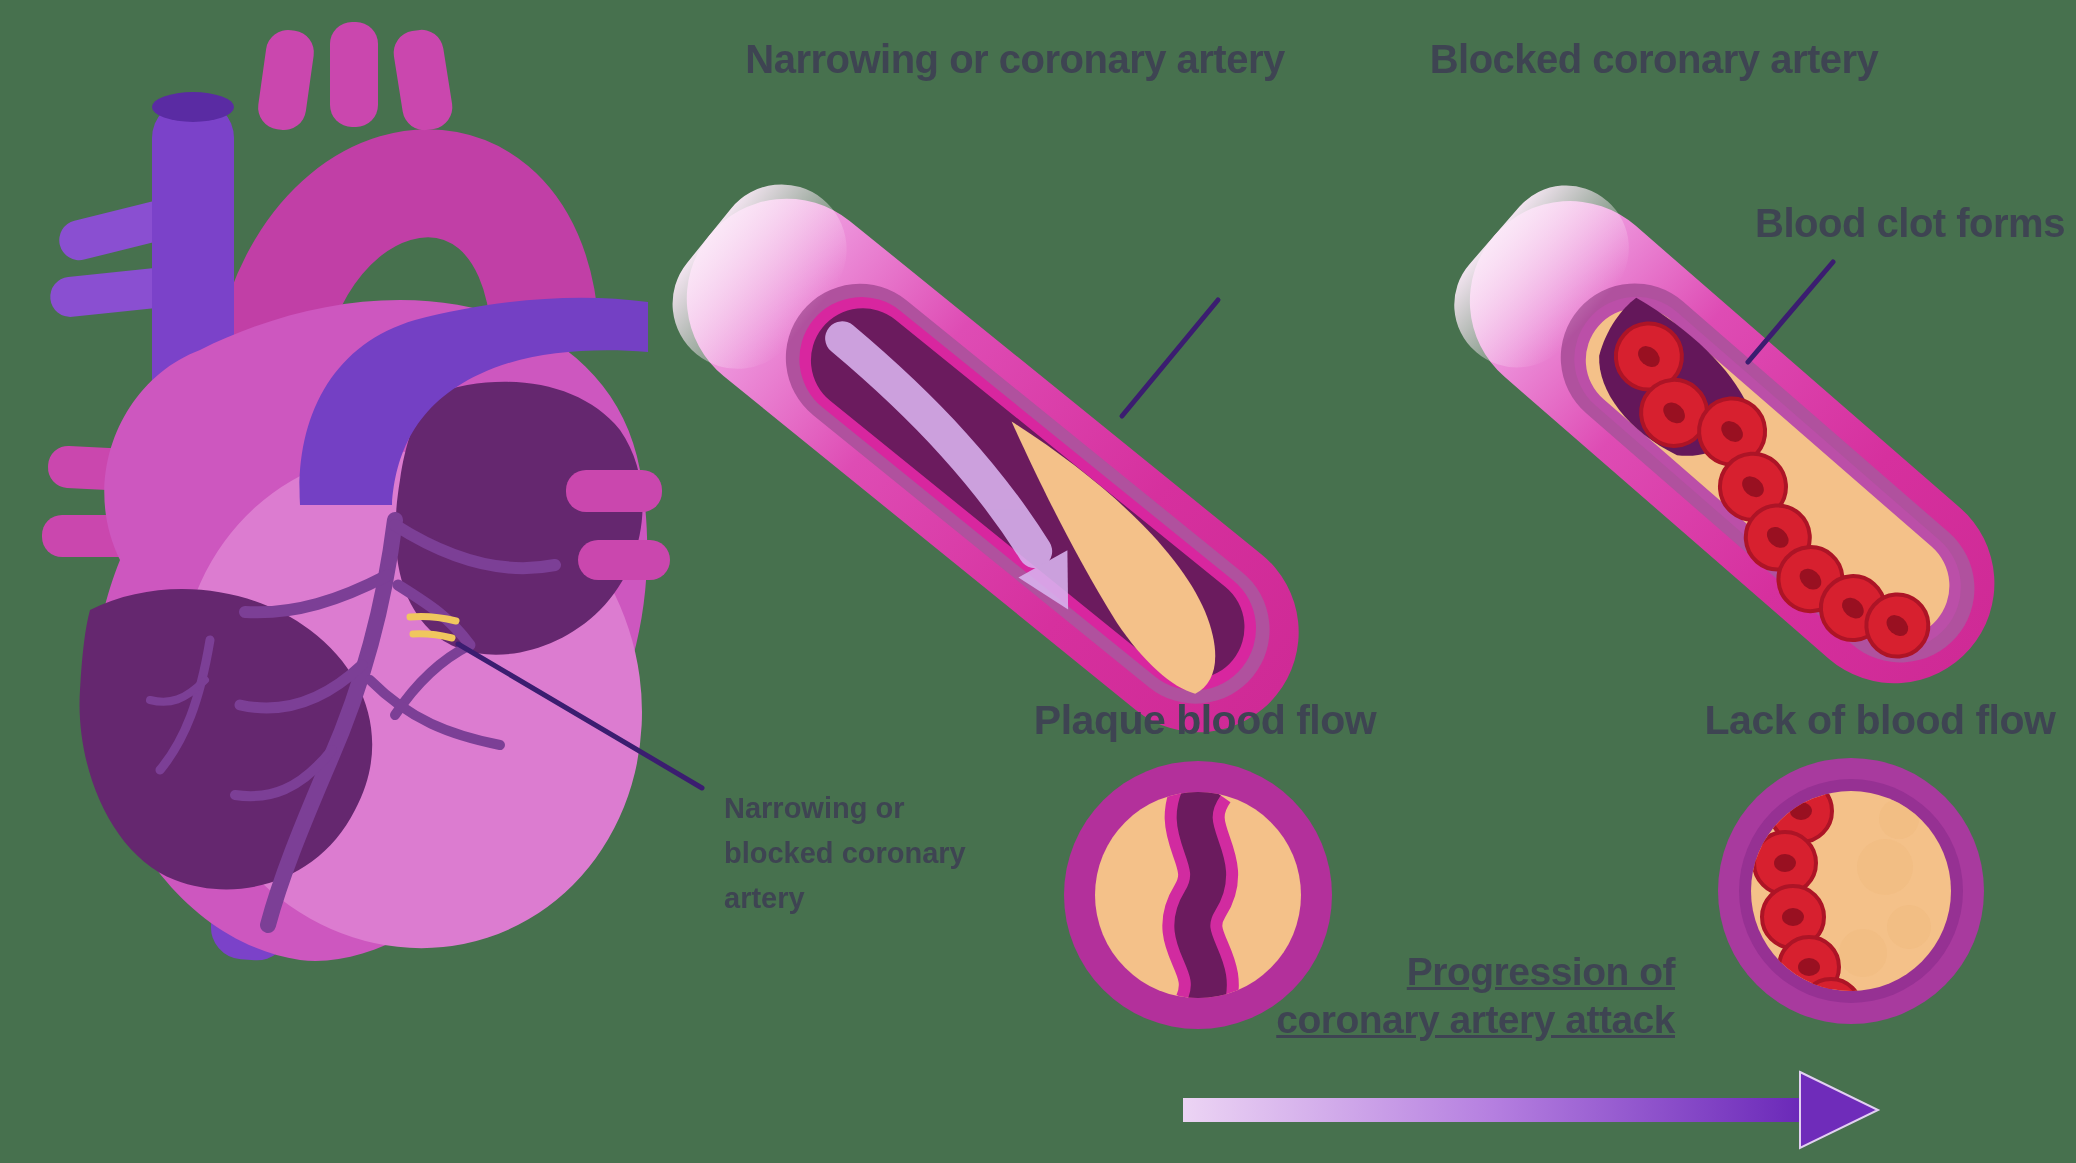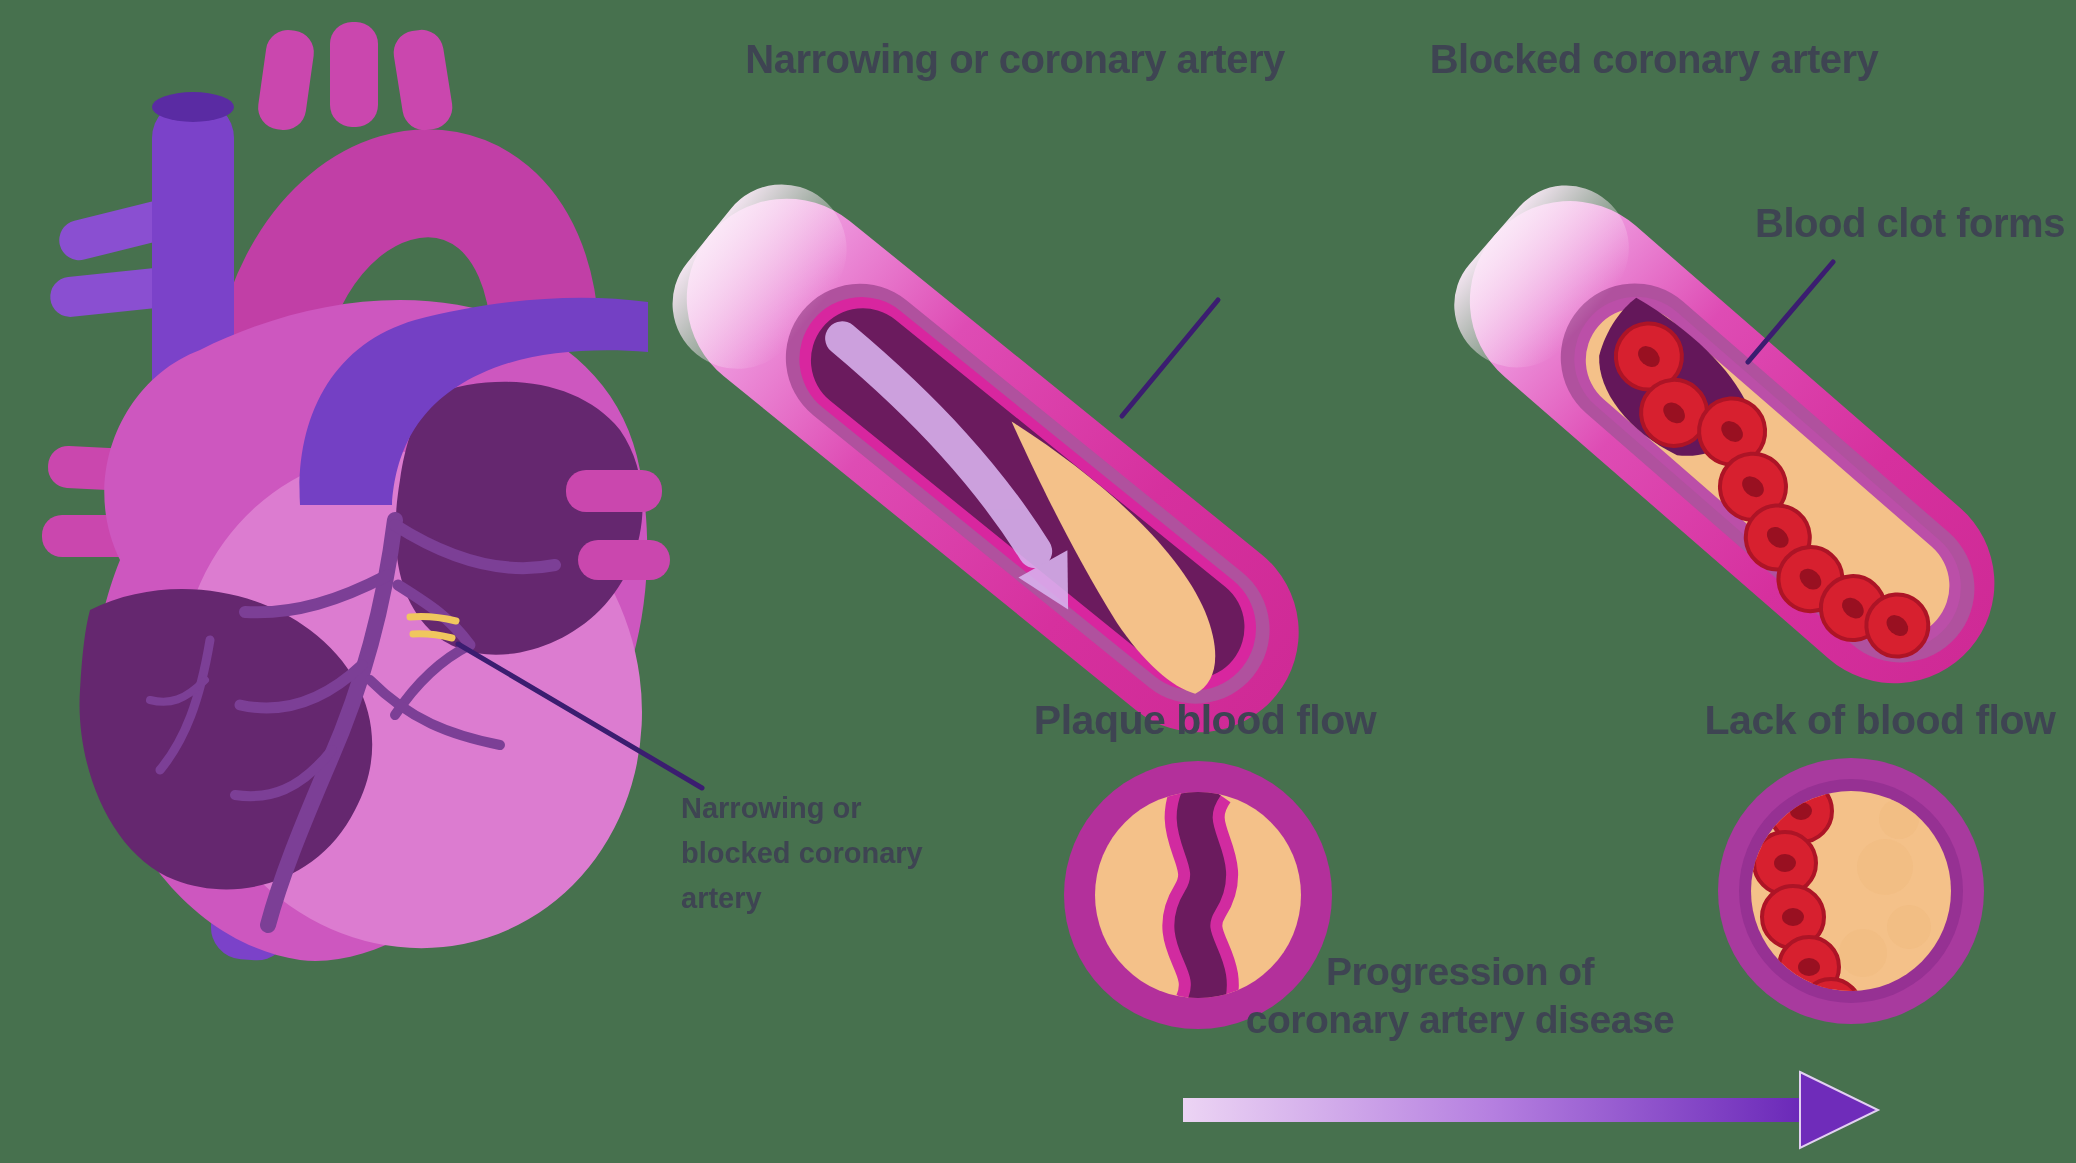--- a/index.html
+++ b/index.html
@@ -18,21 +18,21 @@
     position:absolute;
     color:var(--text,#3e4452);
     font-weight:700;
     letter-spacing:-0.5px;
     line-height:1.15;
   }
   .title{font-size:40px;text-align:center;}
   .callout{font-size:40px;}
   .flowlbl{font-size:41px;text-align:center;}
   .heartlbl{font-size:29px;line-height:1.55;letter-spacing:0;}
-  .caption{font-size:39px;text-align:center;line-height:1.22;}
+  .caption{font-size:39px;text-align:right;line-height:1.22;text-decoration:underline;}
 </style>
 </head>
 <body>
 
 <div id="canvas">
 
   <svg class="master" width="2076" height="1163" viewBox="0 0 2076 1163">
     <defs>
       <linearGradient id="tubeGrad" x1="0" y1="0" x2="1" y2="0">
         <stop offset="0" stop-color="#f3b9e6"></stop>
@@ -263,20 +263,20 @@
 
   <div class="lbl title" style="left:1404px;top:36px;width:500px;">Blocked coronary artery</div>
 
 
   <div class="lbl callout" style="left:1740px;top:200px;width:340px;text-align:center;">Blood clot forms</div>
 
   <div class="lbl flowlbl" style="left:1025px;top:697px;width:360px;">Plaque blood flow</div>
 
   <div class="lbl flowlbl" style="left:1700px;top:697px;width:360px;">Lack of blood flow</div>
 
-  <div class="lbl heartlbl" style="left:681px;top:786px;width:250px;">Narrowing or blocked coronary artery</div>
+  <div class="lbl heartlbl" style="left:724px;top:786px;width:250px;">Narrowing or blocked coronary artery</div>
 
   <div class="lbl caption" style="left:1245px;top:948px;width:430px;">
     <div>Progression of</div>
-    <div>coronary artery disease</div>
+    <div>coronary artery attack</div>
   </div>
 
 </div>
 
 </body></html>

